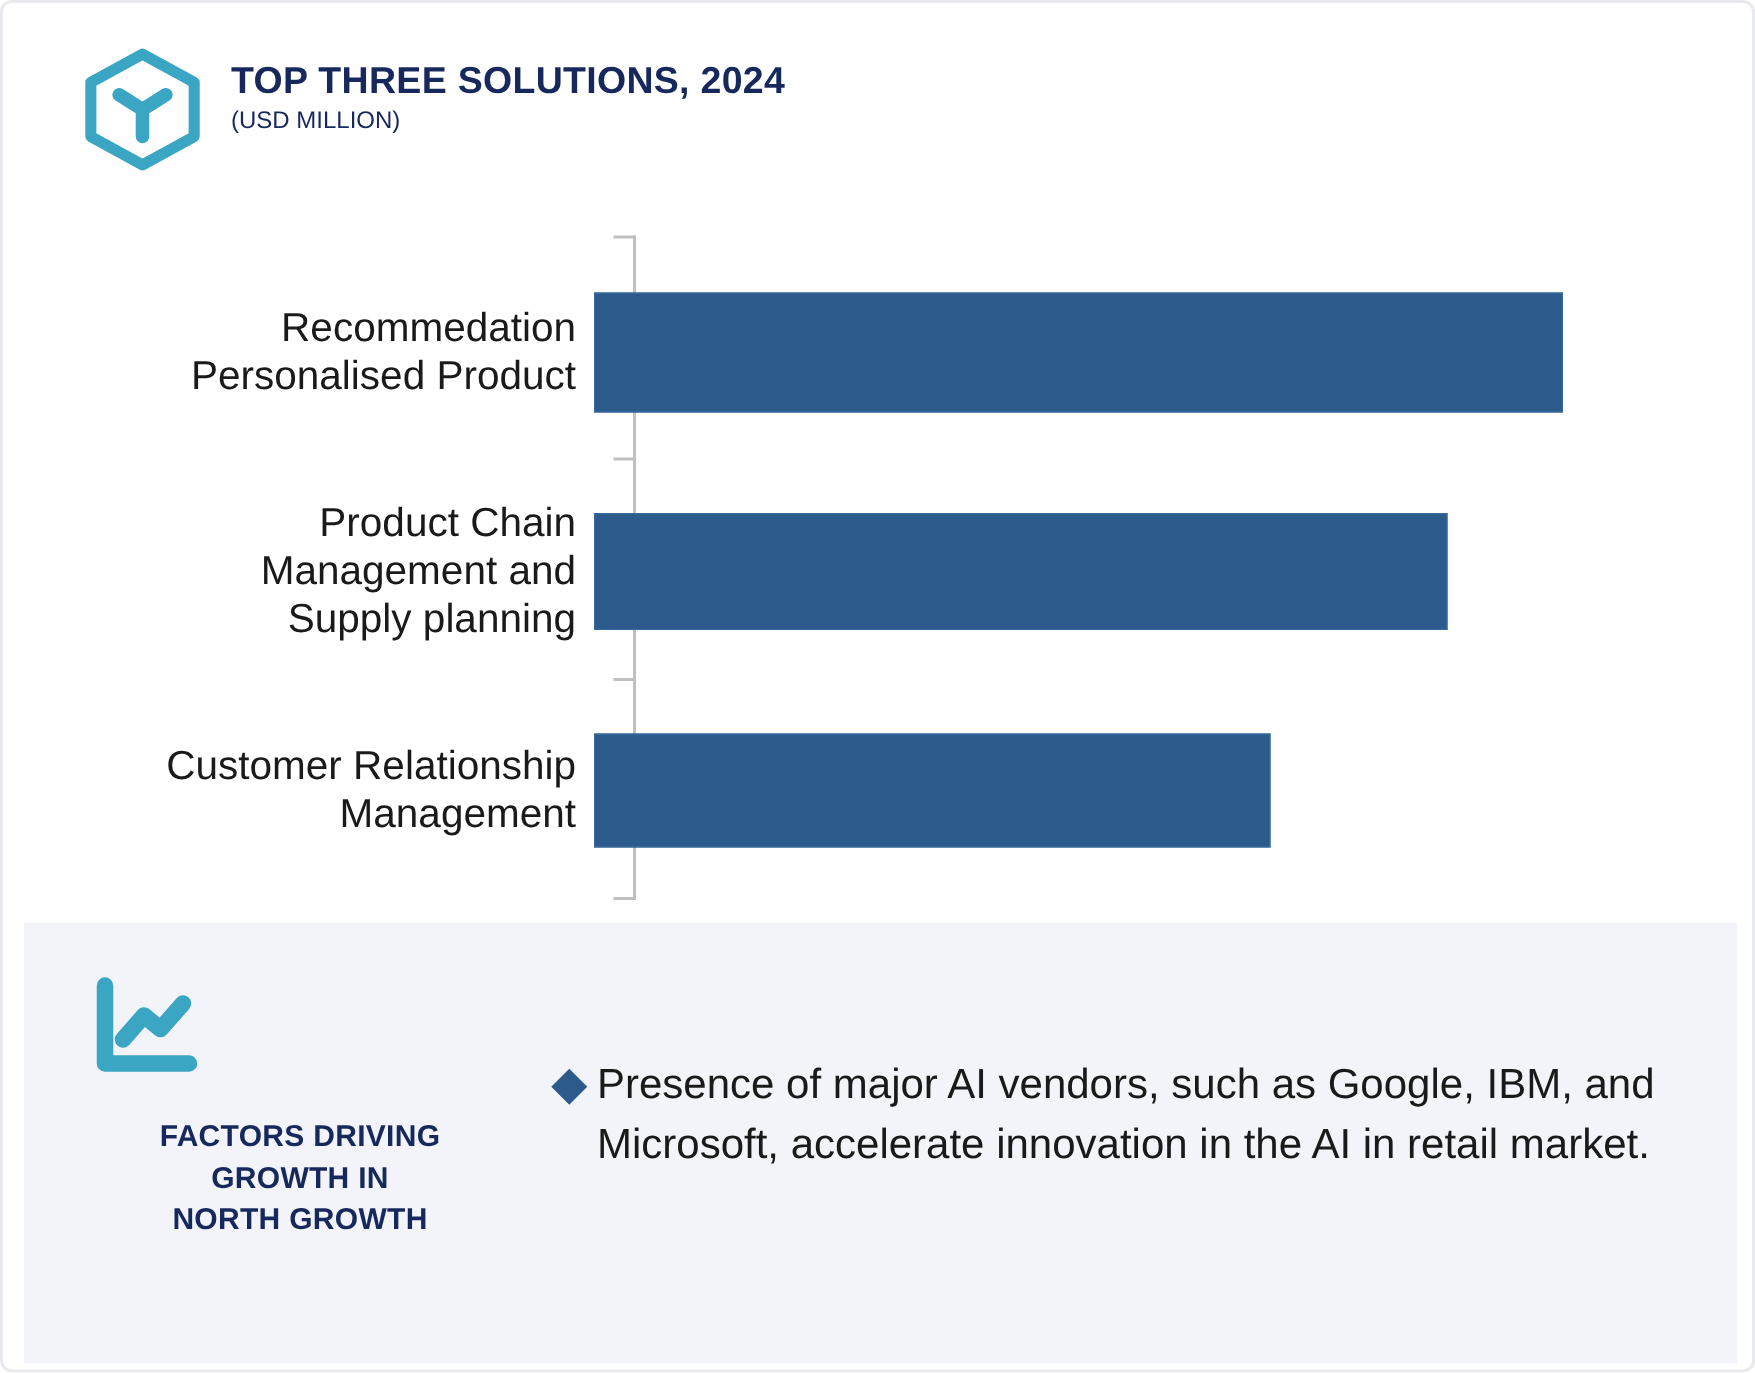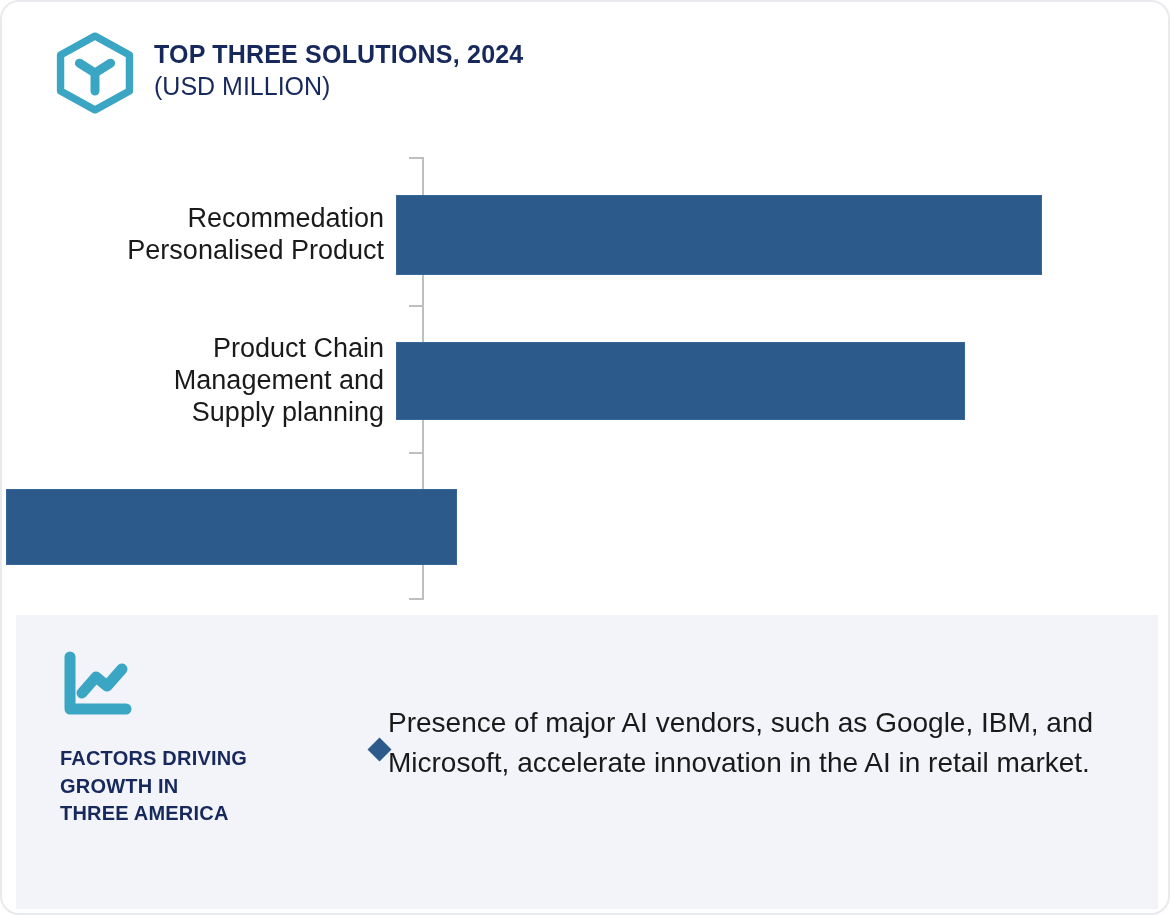--- a/index.html
+++ b/index.html
@@ -14,21 +14,21 @@
     -webkit-font-smoothing: antialiased;
   }
 
   .card {
     position: relative;
     box-sizing: border-box;
     width: 1170px;
     height: 915px;
     background: #ffffff;
     border: 2px solid #e9eaee;
-    border-radius: 19px;
+    border-radius: 8px;
     overflow: hidden;
   }
 
   
   .header {
     position: absolute;
     left: 52px;
     top: 30px;
     display: flex;
     align-items: flex-start;
@@ -45,21 +45,21 @@
   }
   .title-main {
     font-size: 25px;
     font-weight: bold;
     color: #17295c;
     letter-spacing: 0.2px;
     line-height: 1.18;
     white-space: nowrap;
   }
   .title-sub {
-    font-size: 25px;
+    font-size: 16px;
     font-weight: normal;
     color: #17295c;
     line-height: 1.18;
     margin-top: 2px;
     white-space: nowrap;
   }
 
   
   .chart {
     position: absolute;
@@ -134,31 +134,32 @@
     height: 68px;
     display: block;
   }
   .factors-title {
     margin-top: 26px;
     font-size: 20px;
     font-weight: bold;
     color: #17295c;
     line-height: 1.38;
     letter-spacing: 0.2px;
+    text-align: center;
   }
   .factors-title div { white-space: nowrap; }
 
   .bullet-col {
     position: absolute;
     left: 355px;
     top: 88px;
     width: 760px;
     display: flex;
-    align-items: center;
-    gap: 0;
+    align-items: flex-start;
+    gap: 10px;
   }
   .bullet-diamond {
     flex: 0 0 auto;
     width: 17px;
     height: 17px;
     margin-top: 13px;
     background: #2b5a8b;
     transform: rotate(45deg);
   }
   .bullet-text {
@@ -208,40 +209,44 @@
         <div>Product Chain</div>
         <div>Management and</div>
         <div>Supply planning</div>
       </div>
       <div class="bar-track">
         <div class="bar-fill" style="top:0; height:78px; width:569px;"></div>
       </div>
     </div>
 
     <div class="bar-row" style="top:337px; height:76px;">
+      <div class="bar-label">
+        <div>Customer Relationship</div>
+        <div>Management</div>
+      </div>
       <div class="bar-track">
         <div class="bar-fill" style="top:0; height:76px; width:451px;"></div>
       </div>
     </div>
 
   </div>
 
   <div class="bottom-panel">
 
     <div class="factors-col">
       <span>
         <svg class="line-chart-icon" viewBox="0 0 74 68" xmlns="http://www.w3.org/2000/svg">
           <path d="M10 6 L10 58 L66 58" fill="none" stroke="#3ba5c4" stroke-width="11" stroke-linecap="round" stroke-linejoin="round"></path>
           <path d="M22 42 L36 26 L47 35 L62 18" fill="none" stroke="#3ba5c4" stroke-width="11" stroke-linecap="round" stroke-linejoin="round"></path>
         </svg>
       </span>
       <div class="factors-title">
         <div>FACTORS DRIVING</div>
         <div>GROWTH IN</div>
-        <div>THREE AMERICA</div>
+        <div>NORTH GROWTH</div>
       </div>
     </div>
 
     <div class="bullet-col">
       <span class="bullet-diamond"></span>
       <div class="bullet-text">Presence of major AI vendors, such as Google, IBM, and Microsoft, accelerate innovation in the AI in retail market.</div>
     </div>
 
   </div>
 

